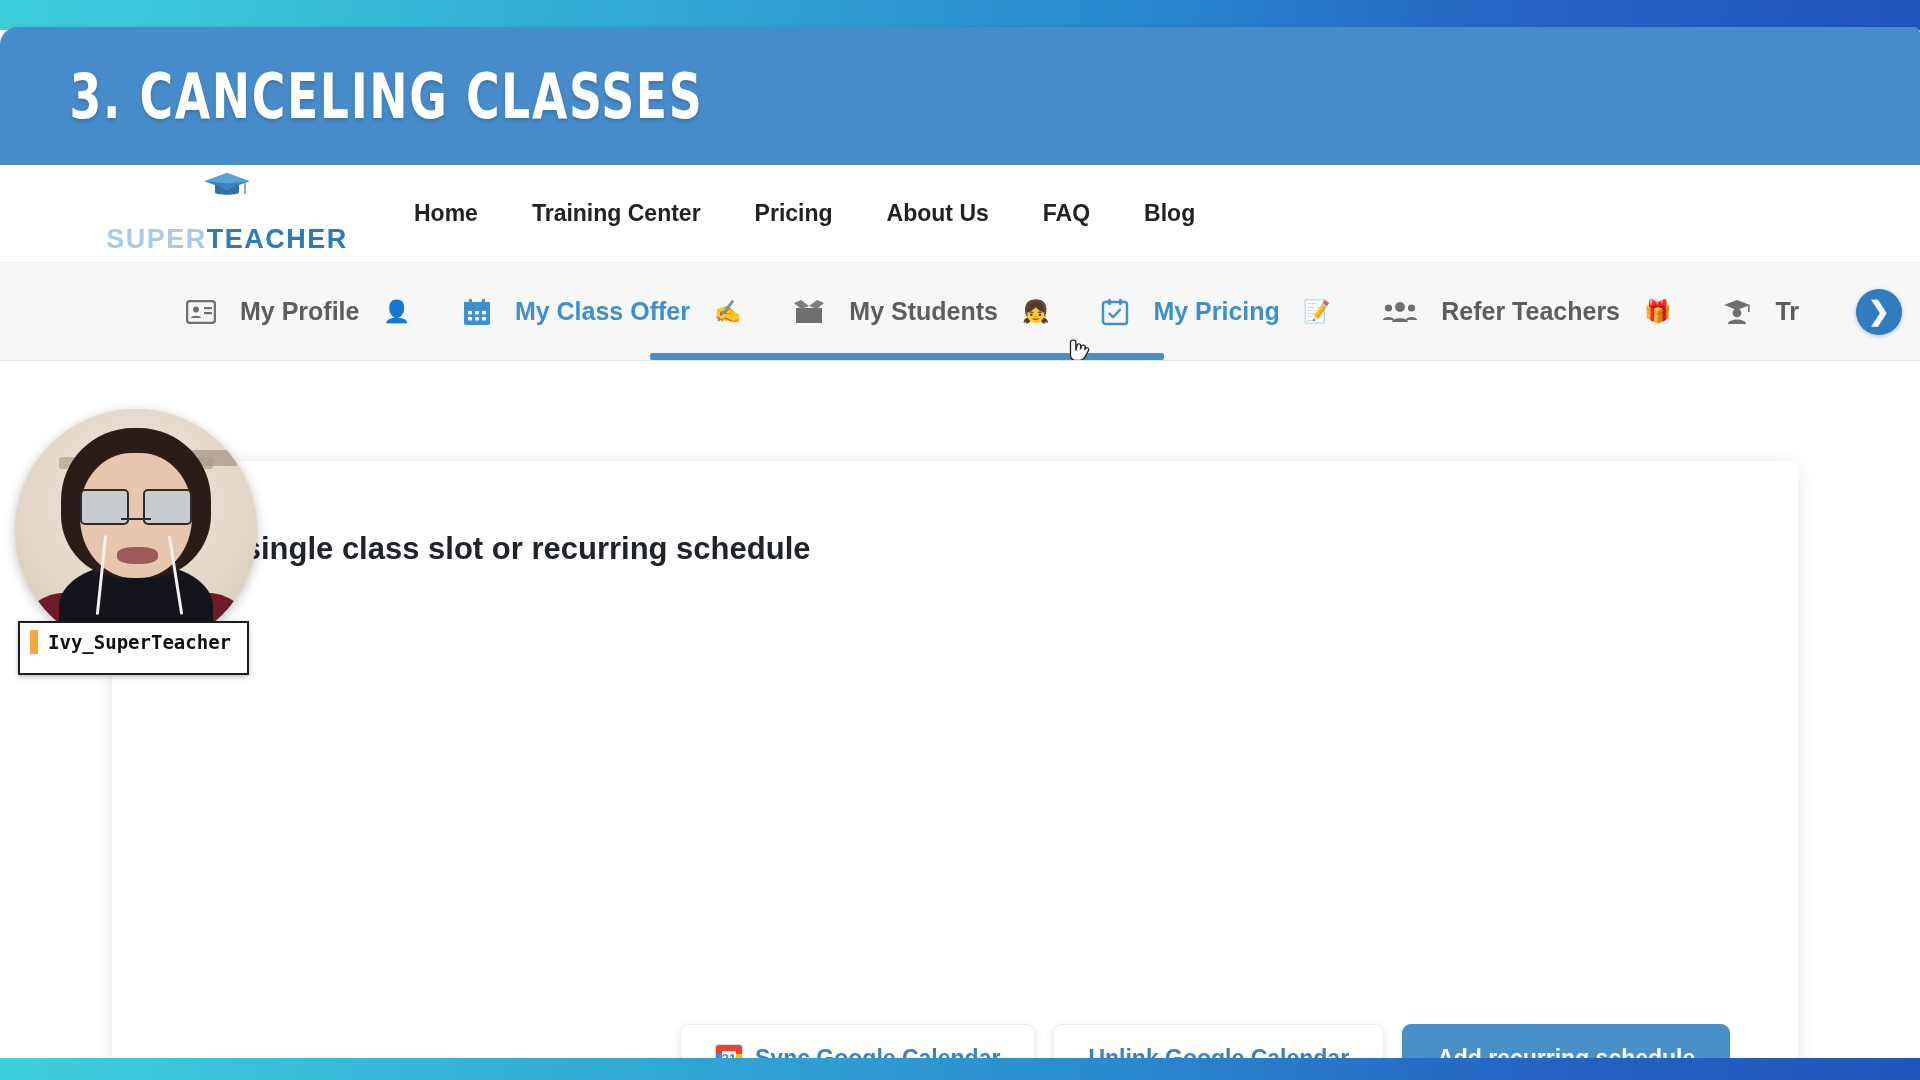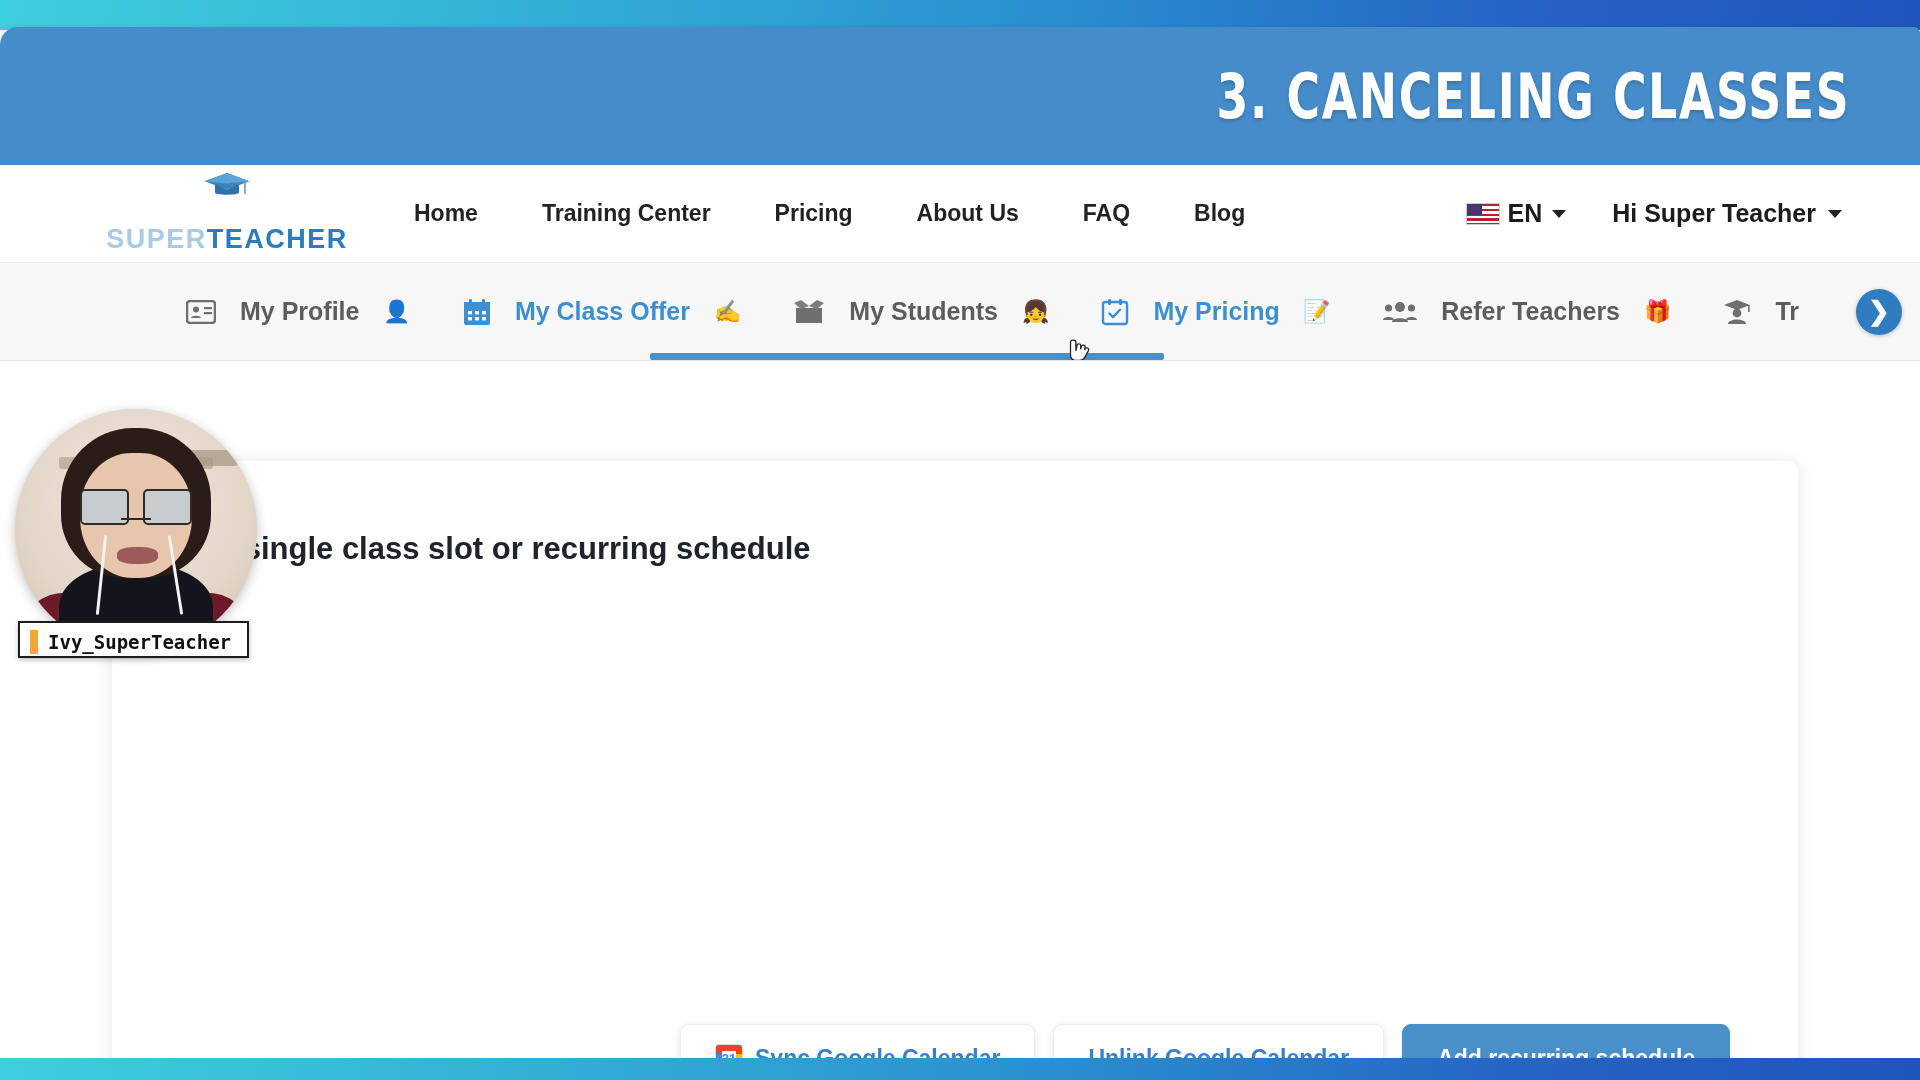--- a/index.html
+++ b/index.html
@@ -23,21 +23,21 @@
     background: linear-gradient(90deg,#3ecfdc 0%,#35b6d8 22%,#2a8fd0 55%,#2563c4 80%,#1f56bd 100%);
     z-index:40;
   }
 
   
   .title-banner {
     position:absolute; left:0; top:27px; width:1920px; height:138px;
     background:#468cca;
     border-top-left-radius:18px; border-top-right-radius:6px;
     box-shadow: 0 2px 6px rgba(0,0,0,.18);
-    display:flex; align-items:center; justify-content:flex-end;
+    display:flex; align-items:center; justify-content:flex-start;
     z-index:3;
   }
   .title-banner .title-text {
     color:#fff;
     font-family:"DejaVu Sans Condensed","Liberation Sans Narrow","Liberation Sans",sans-serif;
     font-weight:700;
     font-size:62px;
     letter-spacing:2px;
     transform: scaleX(.82);
     transform-origin:center;
@@ -68,21 +68,21 @@
   }
   .logo-cap { height:30px; display:block; margin-bottom:-2px; }
   .logo-text {
     font-family:"Liberation Sans", sans-serif;
     font-size:27px; font-weight:700; letter-spacing:1.5px;
     line-height:1;
   }
   .logo-text .sup { color:#a9cbe6; }
   .logo-text .tea { color:#2b7bbd; }
 
-  .navlinks { display:flex; align-items:center; gap:16px; margin-left:20px; }
+  .navlinks { display:flex; align-items:center; gap:6px; margin-left:20px; }
   .navlinks a {
     color:#222; text-decoration:none;
     font-size:23px; font-weight:700;
     padding:0 24px;
     white-space:nowrap;
   }
 
   .nav-right { margin-left:auto; display:flex; align-items:center; gap:46px; padding-right:38px;}
   .lang { display:flex; align-items:center; gap:7px; font-size:25px; font-weight:700; color:#1c1c1c; cursor:pointer;}
   .flag { width:34px; height:22px; display:inline-block; position:relative; overflow:hidden; border:1px solid #ccc; vertical-align:middle;}
@@ -186,21 +186,21 @@
   .cam .glasses { position:absolute; left:27%; top:33%; width:46%; height:15%; }
   .cam .lens { position:absolute; top:0; width:44%; height:100%; border:2.5px solid #2b2b2b; border-radius:5px; background:rgba(175,210,235,.55);}
   .cam .lens.l { left:0; } .cam .lens.r { right:0; }
   .cam .bridge { position:absolute; left:44%; top:45%; width:12%; height:2.5px; background:#2b2b2b;}
   .cam .mouth { position:absolute; left:42%; top:57%; width:17%; height:7%; background:#9c5a58; border-radius:40%;}
   .cam .cordL { position:absolute; left:35%; top:52%; width:3px; height:33%; background:#f2f2f2; transform:rotate(6deg); border-radius:2px;}
   .cam .cordR { position:absolute; right:33%; top:52%; width:3px; height:33%; background:#f2f2f2; transform:rotate(-9deg); border-radius:2px;}
   .camlabel {
     position:absolute; left:18px; top:621px; z-index:31;
     background:#fff; border:2px solid #1c1c1c;
-    padding:7px 16px 2px 10px;
+    padding:7px 16px 19px 10px;
     display:flex; align-items:center; gap:10px;
     font-family:"DejaVu Sans Mono","Liberation Mono",monospace;
     font-size:19px; font-weight:700; color:#111;
     box-shadow:0 2px 5px rgba(0,0,0,.25);
   }
   .camlabel .bar { width:8px; height:24px; background:#f2a93b; flex:none;}
 </style>
 </head>
 <body>
 
@@ -229,34 +229,20 @@
 
       <div class="navlinks">
         <a href="#">Home</a>
         <a href="#">Training Center</a>
         <a href="#">Pricing</a>
         <a href="#">About Us</a>
         <a href="#">FAQ</a>
         <a href="#">Blog</a>
       </div>
 
-      <div class="nav-right">
-        <div class="lang">
-          <span class="flag">
-            <span class="stripes"></span>
-              <span class="canton"></span>
-          </span>
-          <span>EN</span>
-          <span class="caret"></span>
-        </div>
-        <div class="greet">
-          <span>Hi Super Teacher</span>
-          <span class="caret"></span>
-        </div>
-      </div>
     </div>
 
     <div class="tabstrip">
 
       <div class="tab">
         <span class="ticon">
           <svg width="30" height="24" viewBox="0 0 30 24">
               <rect x="1" y="1" width="28" height="22" rx="3" fill="none" stroke="#707070" stroke-width="2.5"></rect>
               <circle cx="10" cy="9.5" r="3" fill="#707070"></circle>
               <path d="M5 18c0-3 10-3 10 0z" fill="#707070"></path>

